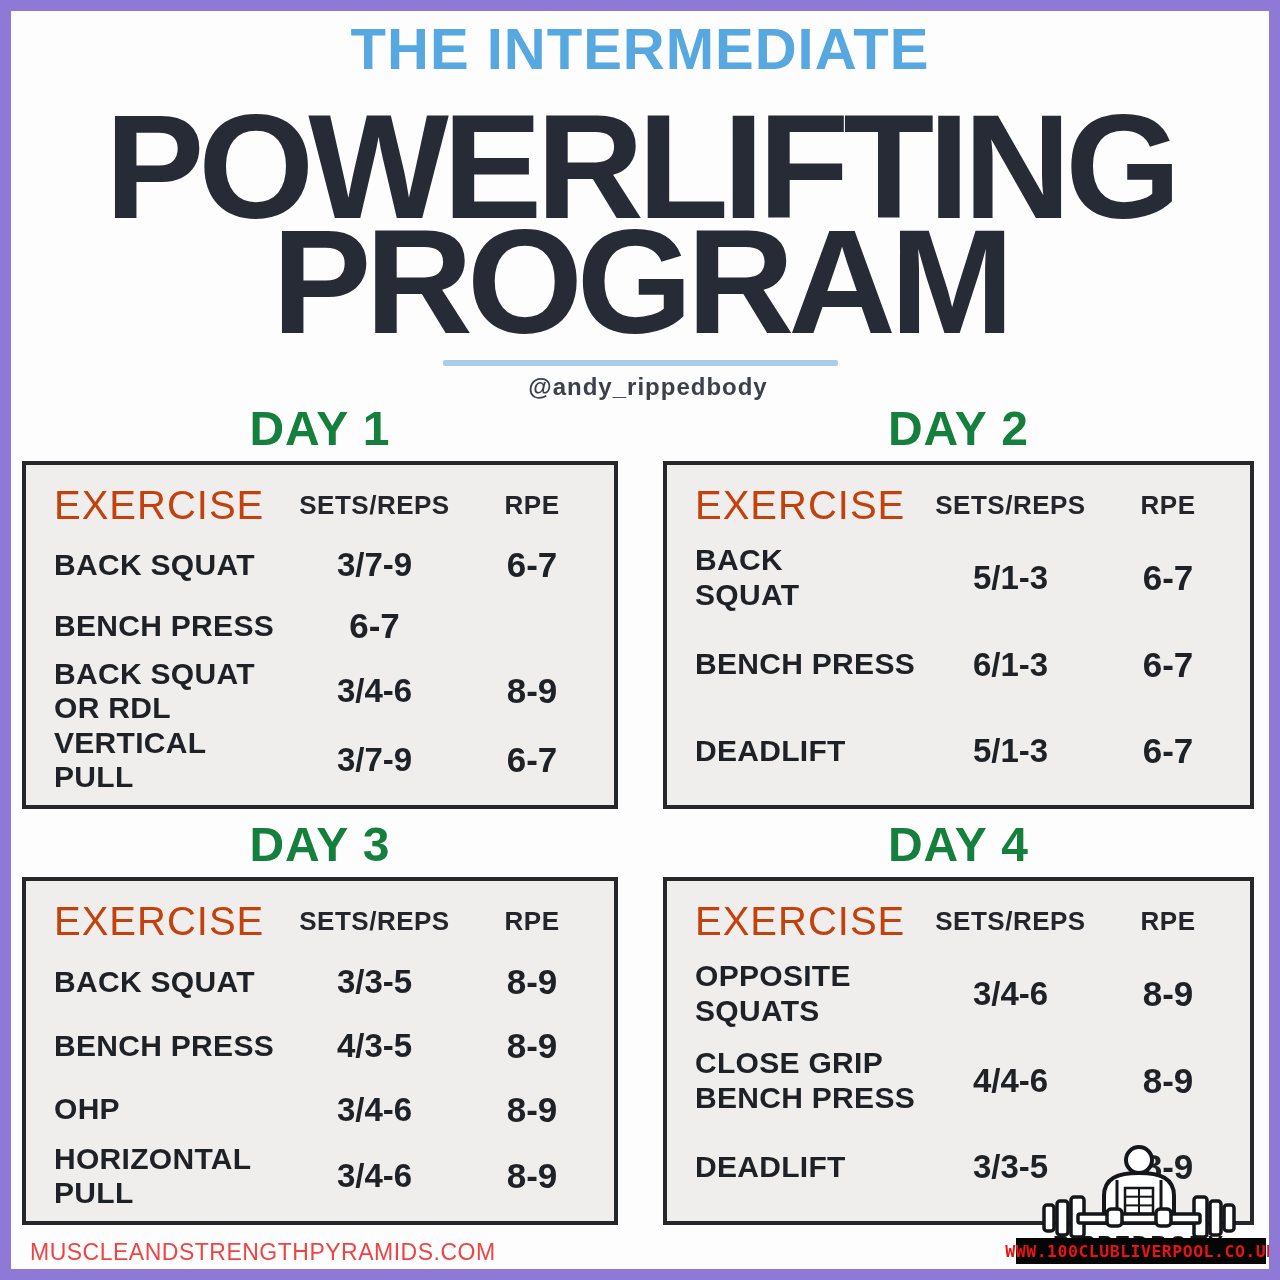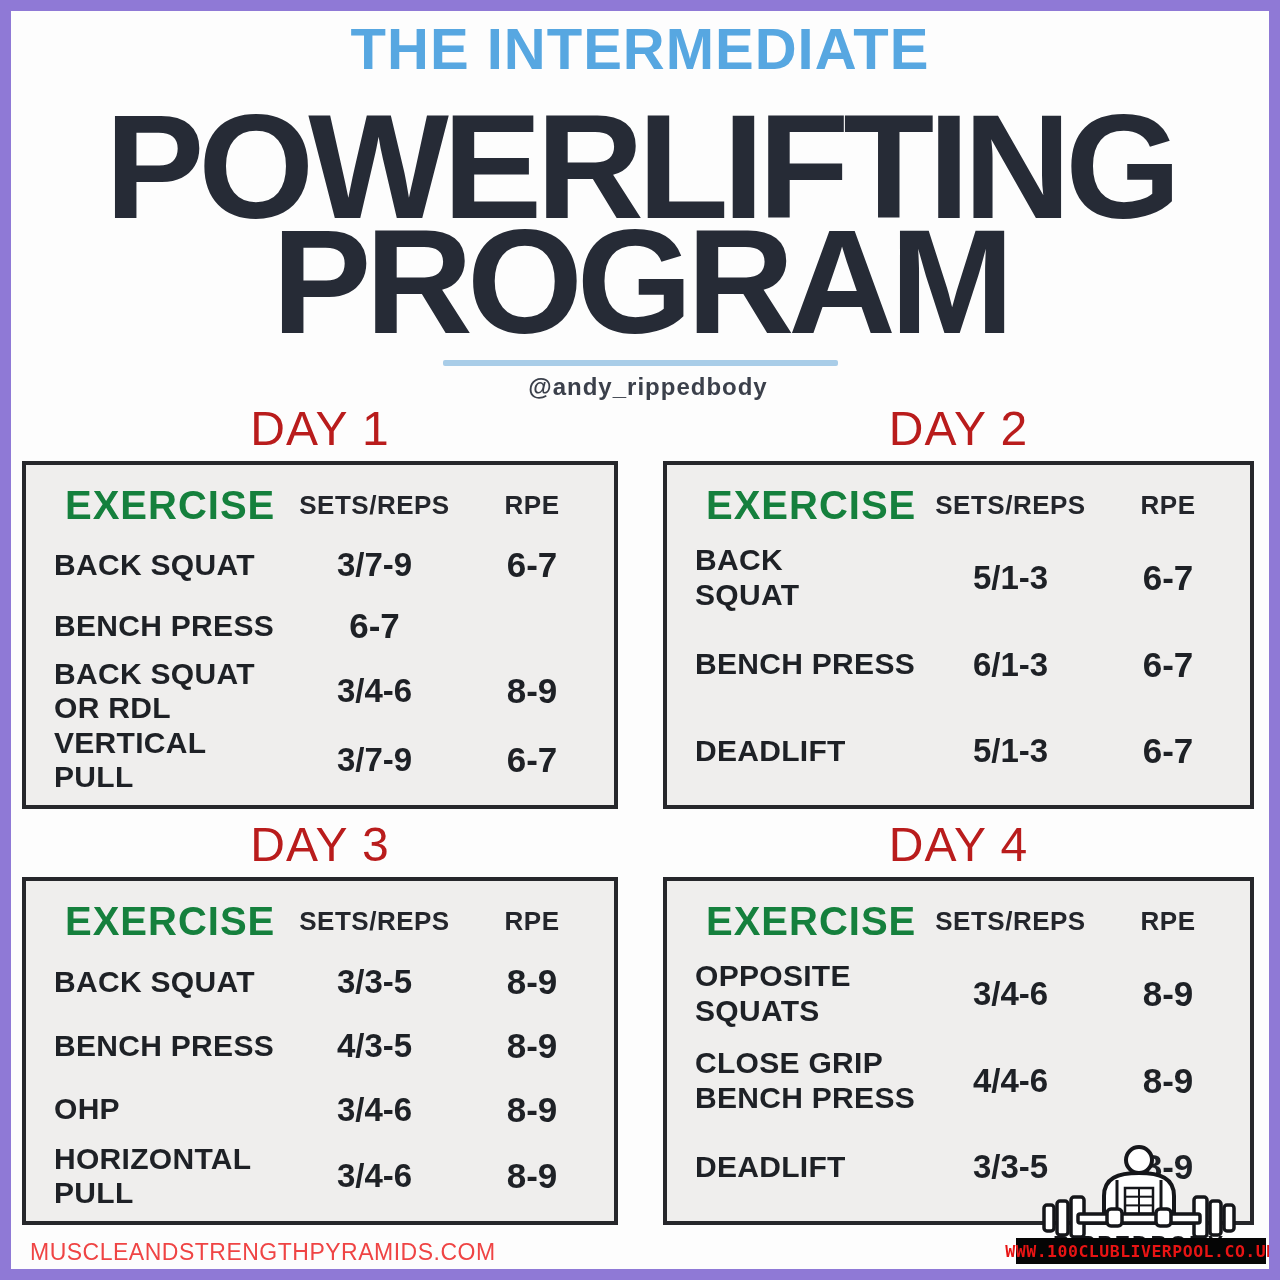--- a/index.html
+++ b/index.html
@@ -36,40 +36,40 @@
   }
   .days{
     display:grid;
     grid-template-columns:596px 591px;
     column-gap:45px;
     padding:0 0 0 11px;
   }
   .day-block{display:flex;flex-direction:column;}
   .day-title{
     text-align:center;
-    font-size:48px;font-weight:normal;letter-spacing:1px;
-    color:#b91c1c;line-height:1.0;
+    font-size:48px;font-weight:bold;letter-spacing:1px;
+    color:#15803d;line-height:1.0;
     margin:2px 0 8px 0;
   }
   .day-table{
     box-sizing:border-box;
     height:348px;
     background:#efeeed;
     border:4px solid #26272b;
     display:flex;flex-direction:column;
     padding:12px 12px 10px 28px;
     margin-bottom:10px;
   }
   .trow{
     display:grid;
     grid-template-columns:1fr 175px 140px;
     align-items:center;
   }
   .thead{height:58px;}
-  .th-ex{font-size:40px;font-weight:bold;letter-spacing:1px;color:#15803d;margin-left:11px;}
+  .th-ex{font-size:40px;font-weight:normal;letter-spacing:1px;color:#c2410c;}
   .th-sm{font-size:26px;font-weight:bold;letter-spacing:0.5px;color:#24262c;text-align:center;}
   .drow{flex:1;}
   .cell-ex{
     font-size:30px;font-weight:bold;letter-spacing:0.3px;
     line-height:1.15;color:#1e2126;white-space:pre-line;
   }
   .cell-sets{font-size:33px;font-weight:bold;text-align:center;color:#1e2126;}
   .cell-rpe{font-size:35px;font-weight:bold;text-align:center;color:#1e2126;}
   .site-url{
     position:absolute;left:19px;top:1228px;

